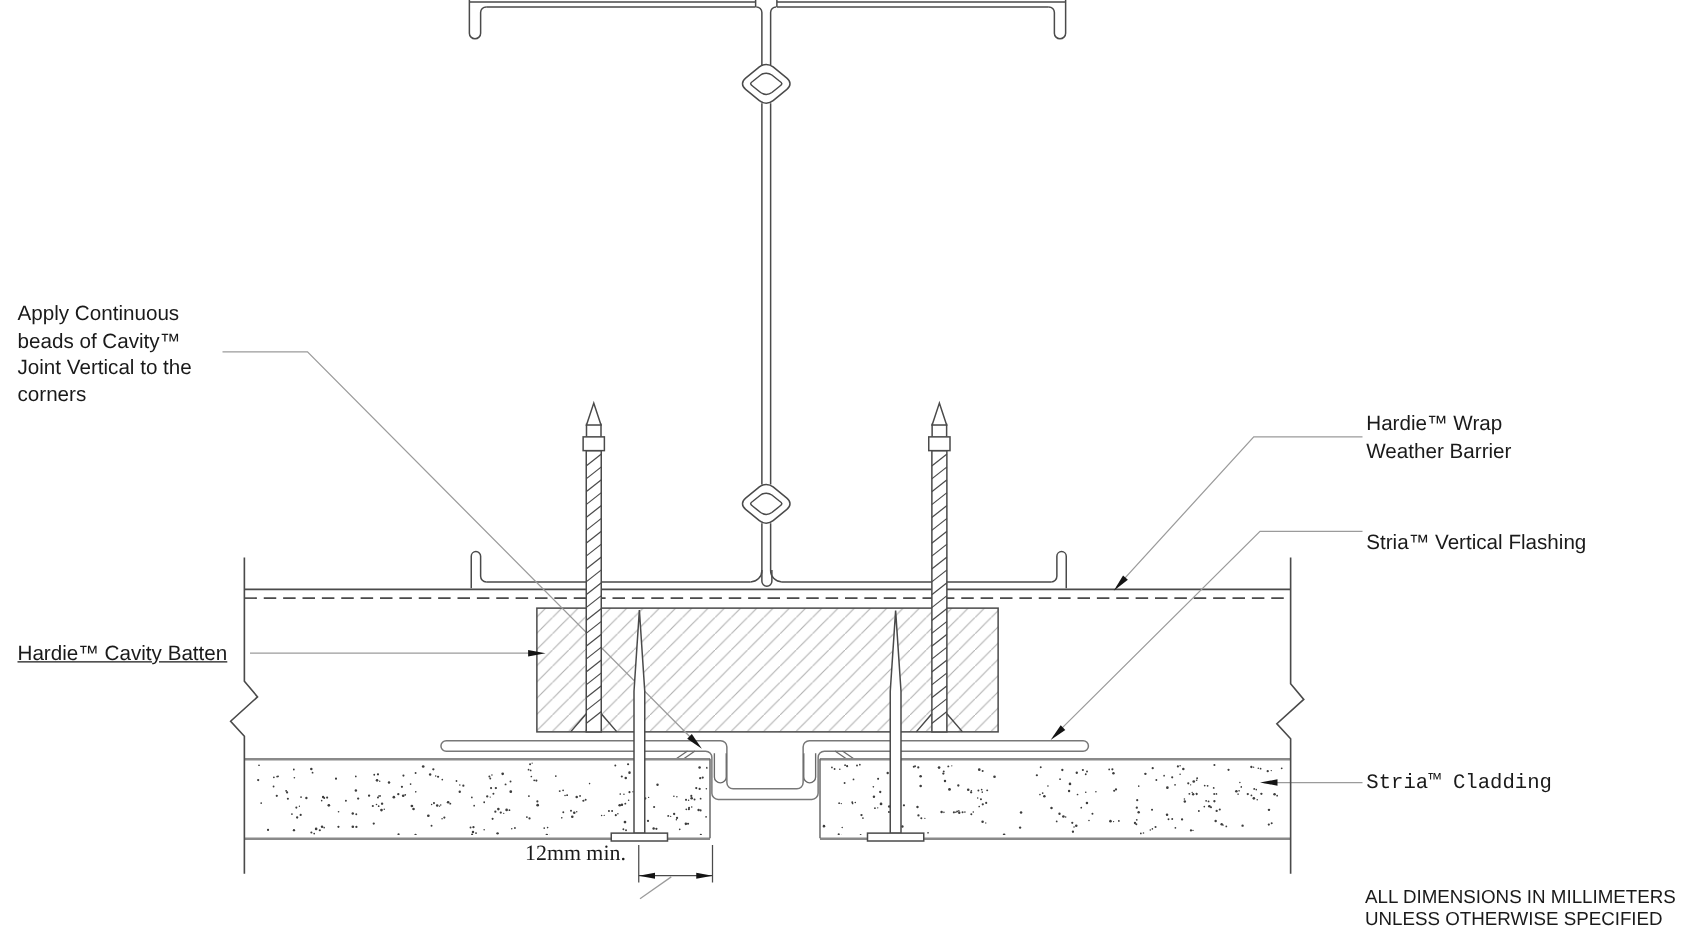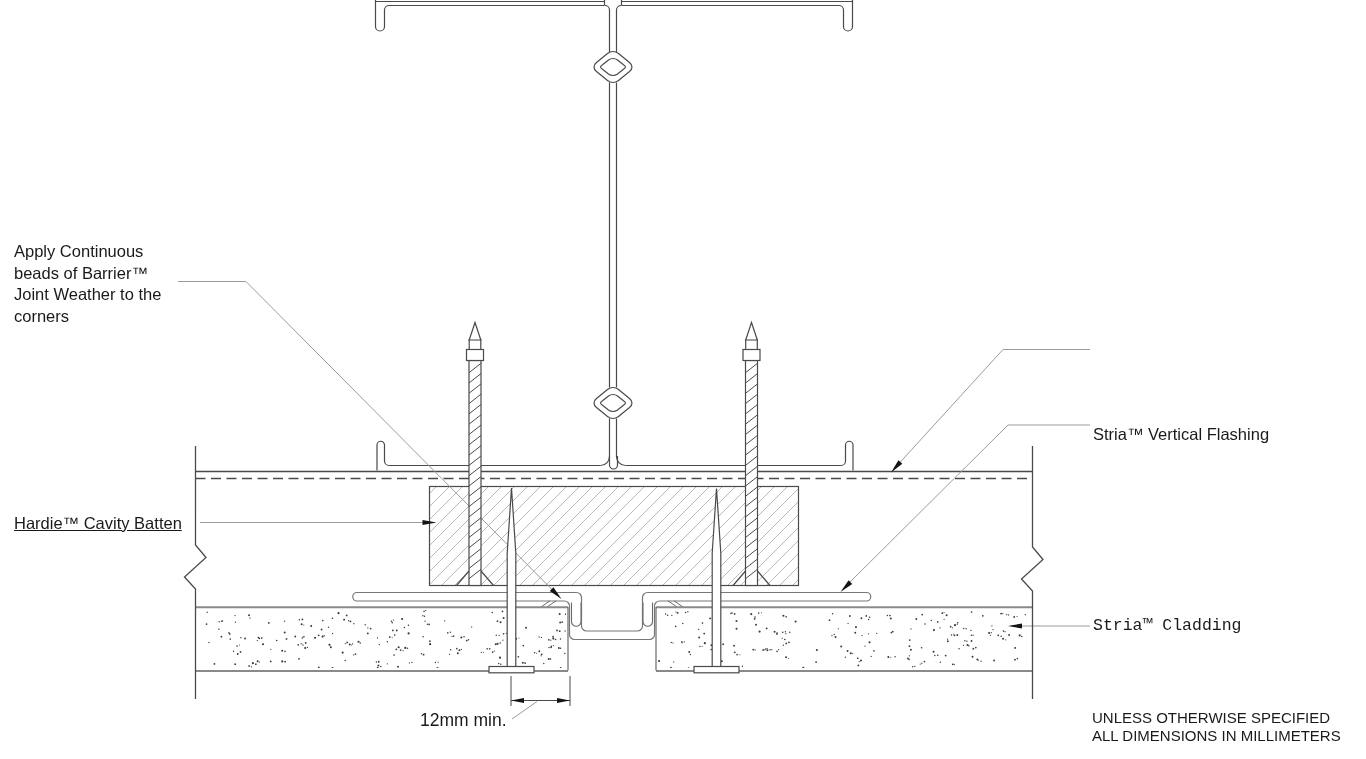--- a/index.html
+++ b/index.html
@@ -639,31 +639,35 @@
       <use href="#arr" transform="translate(840.5,592) rotate(135)"></use>
       <use href="#arr" transform="translate(1008,626) rotate(180)"></use>
       <use href="#arr" transform="translate(436.5,522.5) rotate(0)"></use>
       <use href="#arr-dim" transform="translate(511,700.5) rotate(180)"></use>
       <use href="#arr-dim" transform="translate(570,700.5) rotate(0)"></use>
     </g>
   </svg>
 
   <div class="label" style="left:14px;top:241px;">
     <div>Apply Continuous</div>
-    <div>beads of Barrier™</div>
-    <div>Joint Weather to the</div>
+    <div>beads of Cavity™</div>
+    <div>Joint Vertical to the</div>
     <div>corners</div>
   </div>
 
   <div class="label" style="left:14px;top:513px;text-decoration:underline;">Hardie™ Cavity Batten</div>
 
+  <div class="label" style="left:1093px;top:329px;">
+    <div>Hardie™ Wrap</div>
+    <div>Weather Barrier</div>
+  </div>
 
   <div class="label" style="left:1093px;top:424px;">Stria™ Vertical Flashing</div>
 
   <div class="label" style="left:1093px;top:615px;font-family:Liberation Mono, monospace;">Stria™ Cladding</div>
 
-  <div class="label label-dim" style="left:420px;top:710px;">12mm min.</div>
+  <div class="label label-dim" style="left:420px;top:672px;font-family:Liberation Serif, serif;">12mm min.</div>
 
   <div class="label label-note" style="left:1092px;top:709px;">
+    <div>ALL DIMENSIONS IN MILLIMETERS</div>
     <div>UNLESS OTHERWISE SPECIFIED</div>
-    <div>ALL DIMENSIONS IN MILLIMETERS</div>
   </div>
 </div>
 
 </body></html>

